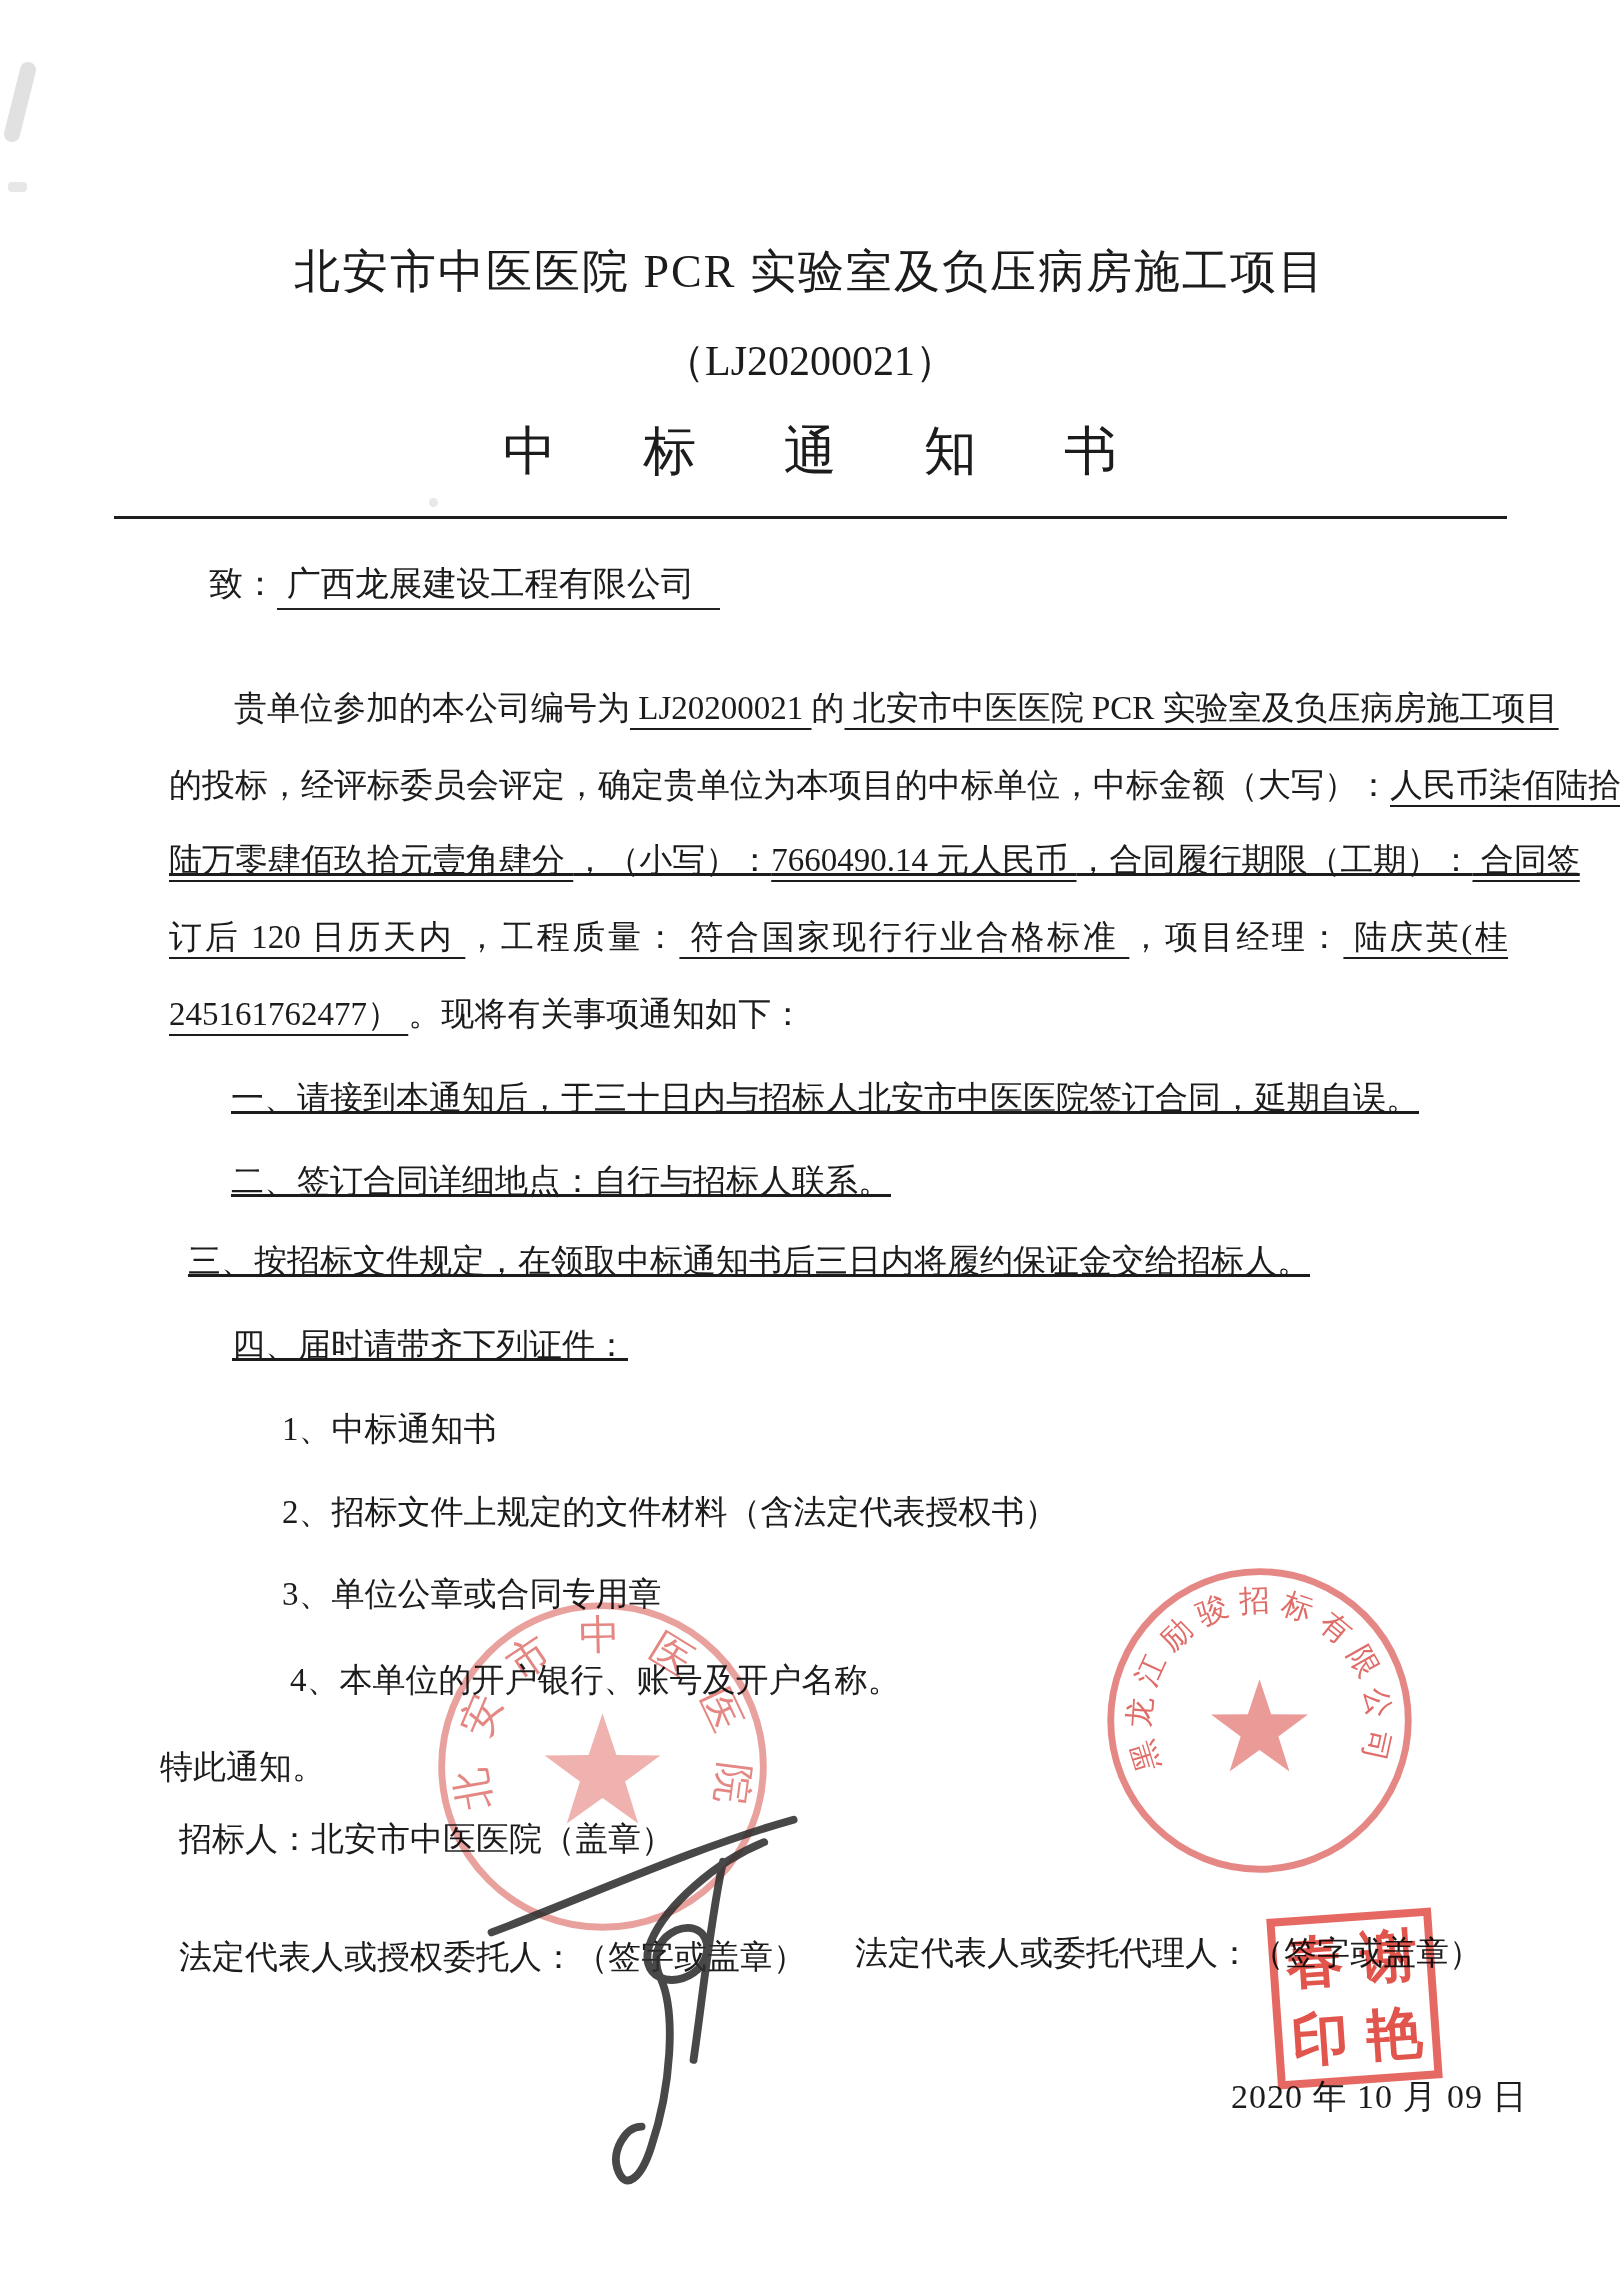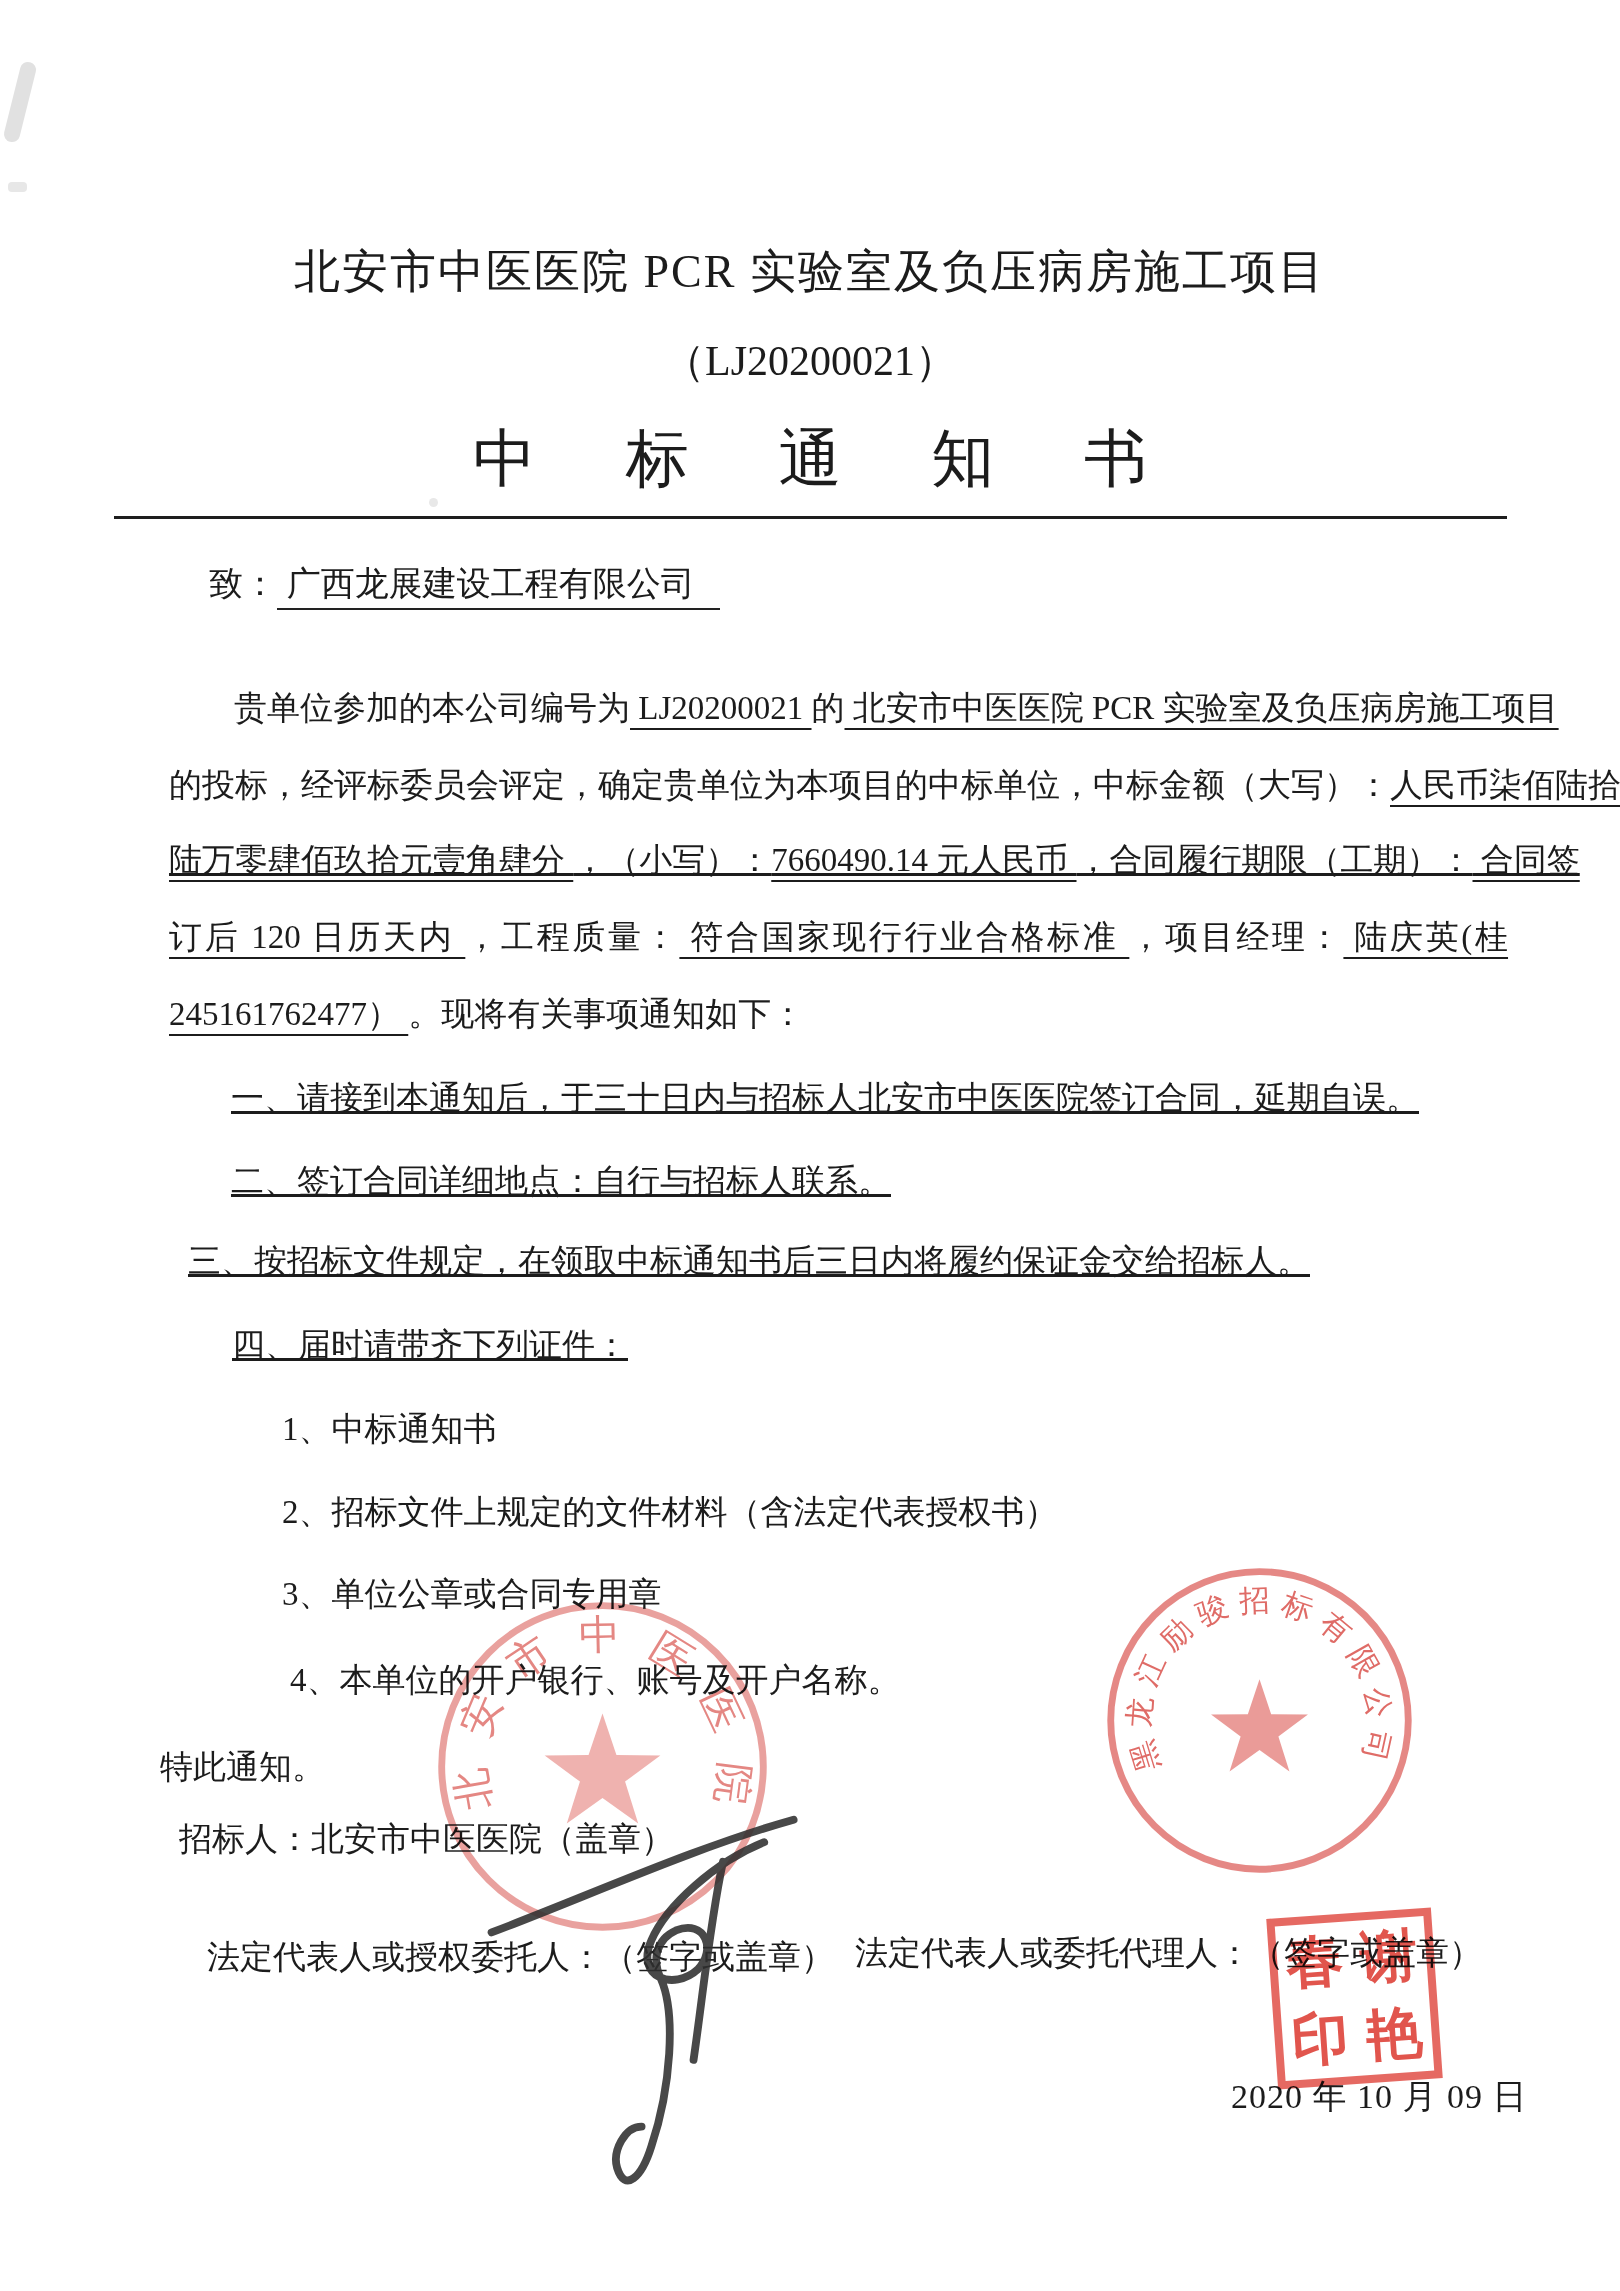--- a/index.html
+++ b/index.html
@@ -6,21 +6,21 @@
   .page{
     position:relative;width:1620px;height:2292px;margin:0 auto;
     background:#ffffff;overflow:hidden;
     font-family:"Liberation Serif","DejaVu Serif",serif;
     color:#1c1c1c;
   }
   .abs{position:absolute;}
   
   .title1{top:241px;left:0;width:1620px;text-align:center;font-size:46px;letter-spacing:2px;}
   .title2{top:333px;left:0;width:1620px;text-align:center;font-size:42px;}
-  .heading{top:416px;left:0;width:1620px;text-align:center;font-size:63px;}
+  .heading{top:416px;left:0;width:1620px;text-align:center;font-size:53px;}
   .heading span{letter-spacing:37px;margin-right:-37px;}
   .rule{top:516px;left:114px;width:1393px;height:2.9px;background:#1e1e1e;}
   
   .to-line{top:561px;left:169px;font-size:34px;margin-left:40px;}
   .u-company{border-bottom:2px solid #222;padding:0 25.5px 5.9px 9.8px;}
   .pline{left:169px;width:1339px;font-size:33px;white-space:nowrap;text-align:justify;text-align-last:justify;}
   .pline-0{top:686px;text-indent:65px;}
   .pline-1{top:763px;}
   .pline-2{top:838px;text-decoration:underline;}
   .pline-3{top:915px;}
@@ -33,21 +33,21 @@
   .item-3{top:1323px;left:232px;}
   .sub{font-size:33px;white-space:nowrap;}
   .sub-0{top:1407px;left:282px;}
   .sub-1{top:1490px;left:282px;}
   .sub-2{top:1572px;left:282px;}
   .sub-3{top:1658px;left:290px;}
   .closing{top:1745px;left:160px;font-size:33px;}
   .sig-row{font-size:33px;white-space:nowrap;}
   .tenderer{top:1817px;left:179px;}
   .agency{top:1813px;left:855px;}
-  .tenderer-rep{top:1935px;left:179px;margin-left:28px;}
+  .tenderer-rep{top:1935px;left:179px;}
   .agency-rep{top:1931px;left:855px;}
   .date-line{top:2074px;left:1231px;font-size:34px;letter-spacing:1px;}
   
   .stamp{mix-blend-mode:multiply;pointer-events:none;}
   .name-seal{
     top:1913px;left:1272px;width:149px;height:155px;
     border:8.8px solid rgba(223,72,64,.82);transform:rotate(-4deg);
     display:grid;grid-template-columns:1fr 1fr;grid-template-rows:1fr 1fr;
     mix-blend-mode:multiply;
   }

